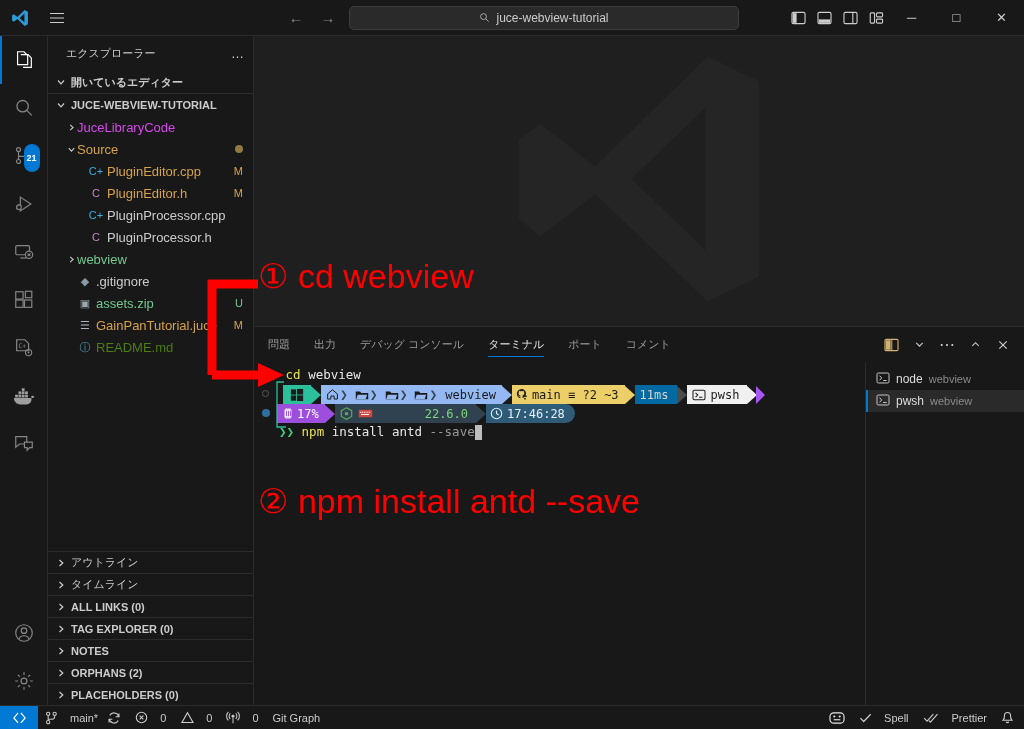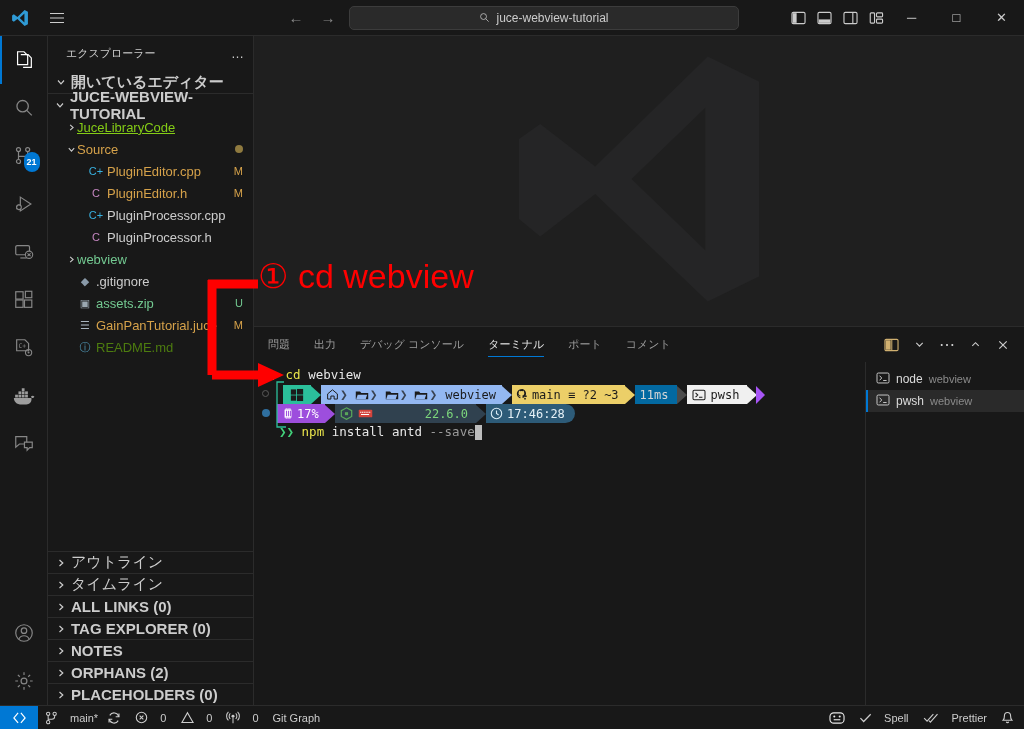--- a/index.html
+++ b/index.html
@@ -43,39 +43,39 @@
   }
   .act-item {
     width: 48px; height: 48px; display: flex; align-items: center; justify-content: center;
     position: relative; color: #868686;
   }
   .act-item.active { color: #ffffff; }
   .act-item.active::before {
     content: ""; position: absolute; left: 0; top: 0; bottom: 0; width: 2px; background: #0078d4;
   }
   .act-badge {
-    position: absolute; right: 8px; bottom: 8px; min-width: 16px; height: 20px; padding: 0 1px;
+    position: absolute; right: 8px; bottom: 8px; min-width: 16px; height: 28px; padding: 0 1px;
     border-radius: 8px; background: #0078d4; color: #fff; font-size: 9px;
     display: flex; align-items: center; justify-content: center; font-weight: bold;
   }
   .act-spacer { flex: 1; }
 
   
   .sidebar {
     width: 206px; background: #181818; flex: none; display: flex; flex-direction: column;
     border-right: 1px solid #2b2b2b; overflow: hidden;
   }
   .sb-header {
     height: 35px; display: flex; align-items: center; padding: 0 8px 0 18px;
     font-size: 11px; color: #cccccc; flex: none;
   }
   .sb-header .dots { margin-left: auto; letter-spacing: 1px; color: #cccccc; font-size: 13px; }
   .sb-section {
     height: 22px; display: flex; align-items: center; gap: 3px; padding-left: 6px;
-    font-size: 15px; font-weight: bold; color: #cccccc; flex: none;
+    font-size: 11px; font-weight: bold; color: #cccccc; flex: none;
     border-top: 1px solid #2b2b2b;
   }
   .sb-section.noborder { border-top: none; }
   .chev { width: 14px; display: inline-flex; align-items: center; justify-content: center; color: #cccccc; }
   .tree { flex: 1; overflow: hidden; padding-top: 1px; }
   .row {
     height: 22px; display: flex; align-items: center; font-size: 13px; color: #cccccc;
     padding-right: 10px; position: relative; white-space: nowrap;
   }
   .row .rchev { width: 12px; display: inline-flex; justify-content: center; color: #cccccc; font-size: 10px; flex: none; }
@@ -334,21 +334,21 @@
         <span>JUCE-WEBVIEW-TUTORIAL</span>
       </div>
 
       <div class="tree" id="tree">
           <div class="row" style="padding-left: 17px;">
             <span class="rchev">
               <svg width="9" height="9" viewBox="0 0 10 10">
                 <path d="M3.5 2 6.8 5 3.5 8" fill="none" stroke="#cccccc" stroke-width="1.2"></path>
               </svg>
             </span>
-            <span class="fname" style="color: #84cc16; text-decoration: underline;">JuceLibraryCode</span>
+            <span class="fname" style="color: #d946ef;">JuceLibraryCode</span>
           </div>
           <div class="row" style="padding-left: 17px;">
             <span class="rchev">
               <svg width="9" height="9" viewBox="0 0 10 10">
                 <path d="M2 3.5 5 6.8 8 3.5" fill="none" stroke="#cccccc" stroke-width="1.2"></path>
               </svg>
             </span>
             <span class="fname" style="color: rgb(214, 162, 74);">Source</span>
             <span class="dot-mod"></span>
           </div>
@@ -744,14 +744,20 @@
     <path d="M58 88 L84 100 L58 112 Z" fill="#ff0000"></path>
   </svg>
 
   <div class="anno" style="left:258px;top:259px;">
     <span class="anno-text">
       <span class="circnum">①</span>
       <span>cd webview</span>
     </span>
   </div>
 
+  <div class="anno" style="left:258px;top:484px;">
+    <span class="anno-text">
+      <span class="circnum">②</span>
+      <span>npm install antd --save</span>
+    </span>
+  </div>
 
 </div>
 
 </body></html>

